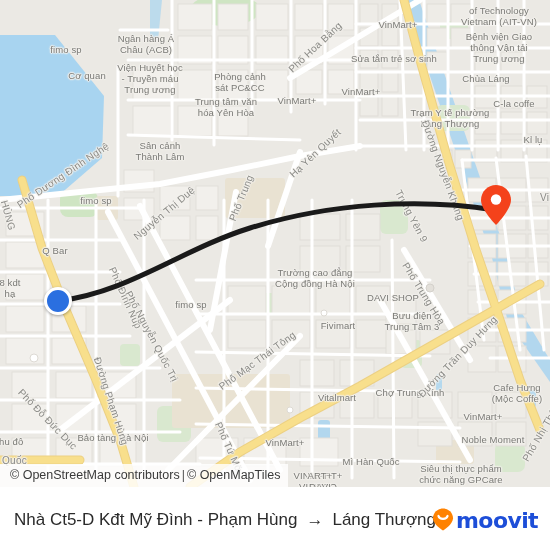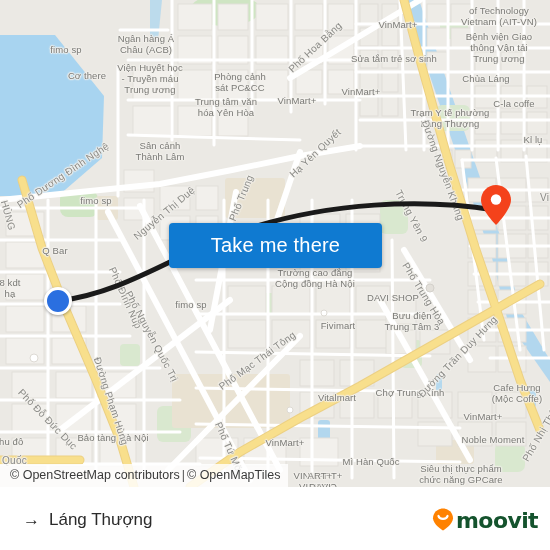--- a/index.html
+++ b/index.html
@@ -94,21 +94,21 @@
     margin-left:14px;
     font-size:17px;color:#2b2b2b;
     white-space:nowrap;
   }
   #trip .arrow{margin:0 9px;font-size:17px;color:#2b2b2b;}
   #brand{
     position:absolute;right:12px;top:50%;transform:translateY(-50%);
     display:flex;align-items:center;gap:2px;
   }
   #brand .wordmark{
-    font-size:22px;font-weight:bold;color:#14532d;letter-spacing:-.6px;
+    font-size:22px;font-weight:bold;color:#1d4ed8;letter-spacing:-.6px;
     font-family:"DejaVu Sans", sans-serif;
   }
 </style>
 </head>
 <body>
 
 <div id="app">
 
   <div id="map">
 
@@ -376,21 +376,21 @@
       </g>
 
       <circle cx="324" cy="313" r="3" fill="#ffffff" stroke="#dddad4"></circle>
       <circle cx="290" cy="410" r="3" fill="#ffffff" stroke="#dddad4"></circle>
       <circle cx="34" cy="358" r="4" fill="#ffffff" stroke="#dddad4"></circle>
       <circle cx="430" cy="288" r="4" fill="#e3e0da" stroke="#d4d1cb"></circle>
     </svg>
 
     <div id="poi-labels">
         <div class="maplabel poi" style="left: 66px; top: 44px; transform: translateX(-50%);">fimo sp</div>
-        <div class="maplabel poi" style="left: 87px; top: 70px; transform: translateX(-50%);">Cơ there</div>
+        <div class="maplabel poi" style="left: 87px; top: 70px; transform: translateX(-50%);">Cơ quan</div>
         <div class="maplabel poi" style="left: 146px; top: 33px; transform: translateX(-50%);">Ngân hàng Á
 Châu (ACB)</div>
         <div class="maplabel poi" style="left: 150px; top: 62px; transform: translateX(-50%);">Viện Huyết học
 - Truyền máu
 Trung ương</div>
         <div class="maplabel poi" style="left: 240px; top: 43px; transform: translateX(-50%); margin-top: 28px;">Phòng cảnh
 sát PC&amp;CC</div>
         <div class="maplabel poi" style="left: 226px; top: 96px; transform: translateX(-50%);">Trung tâm văn
 hóa Yên Hòa</div>
         <div class="maplabel poi" style="left: 297px; top: 95px; transform: translateX(-50%);">VinMart+</div>
@@ -466,29 +466,29 @@
 
     <div id="origin-marker"></div>
 
     <div id="dest-marker">
       <svg width="32" height="42" viewBox="0 0 32 42">
         <path d="M16,1 C7.7,1 1,7.7 1,16 C1,26 16,41 16,41 C16,41 31,26 31,16 C31,7.7 24.3,1 16,1 Z" fill="#f4421b"></path>
         <circle cx="16" cy="15.5" r="5.2" fill="#ffffff"></circle>
       </svg>
     </div>
 
-    <button id="cta">Take me there</button>
 
     <div id="attribution">
       <a href="#">© OpenStreetMap contributors</a><span class="sep">|</span><a href="#">© OpenMapTiles</a>
     </div>
   </div>
 
   <div id="footer">
     <div id="trip">
+      <span>Nhà Ct5-D Kđt Mỹ Đình - Phạm Hùng</span>
       <span class="arrow">→</span>
       <span>Láng Thượng</span>
     </div>
     <div id="brand">
       <svg width="22" height="24" viewBox="0 0 22 24">
         <path d="M11,1 C5.5,1 1,5.4 1,10.8 C1,17.2 11,23 11,23 C11,23 21,17.2 21,10.8 C21,5.4 16.5,1 11,1 Z" fill="#ff8200"></path>
         <path d="M6.4,8.4 C7.6,12.4 14.4,12.4 15.6,8.4" fill="none" stroke="#ffffff" stroke-width="2.1" stroke-linecap="round"></path>
       </svg>
       <span class="wordmark">moovit</span>
     </div>

